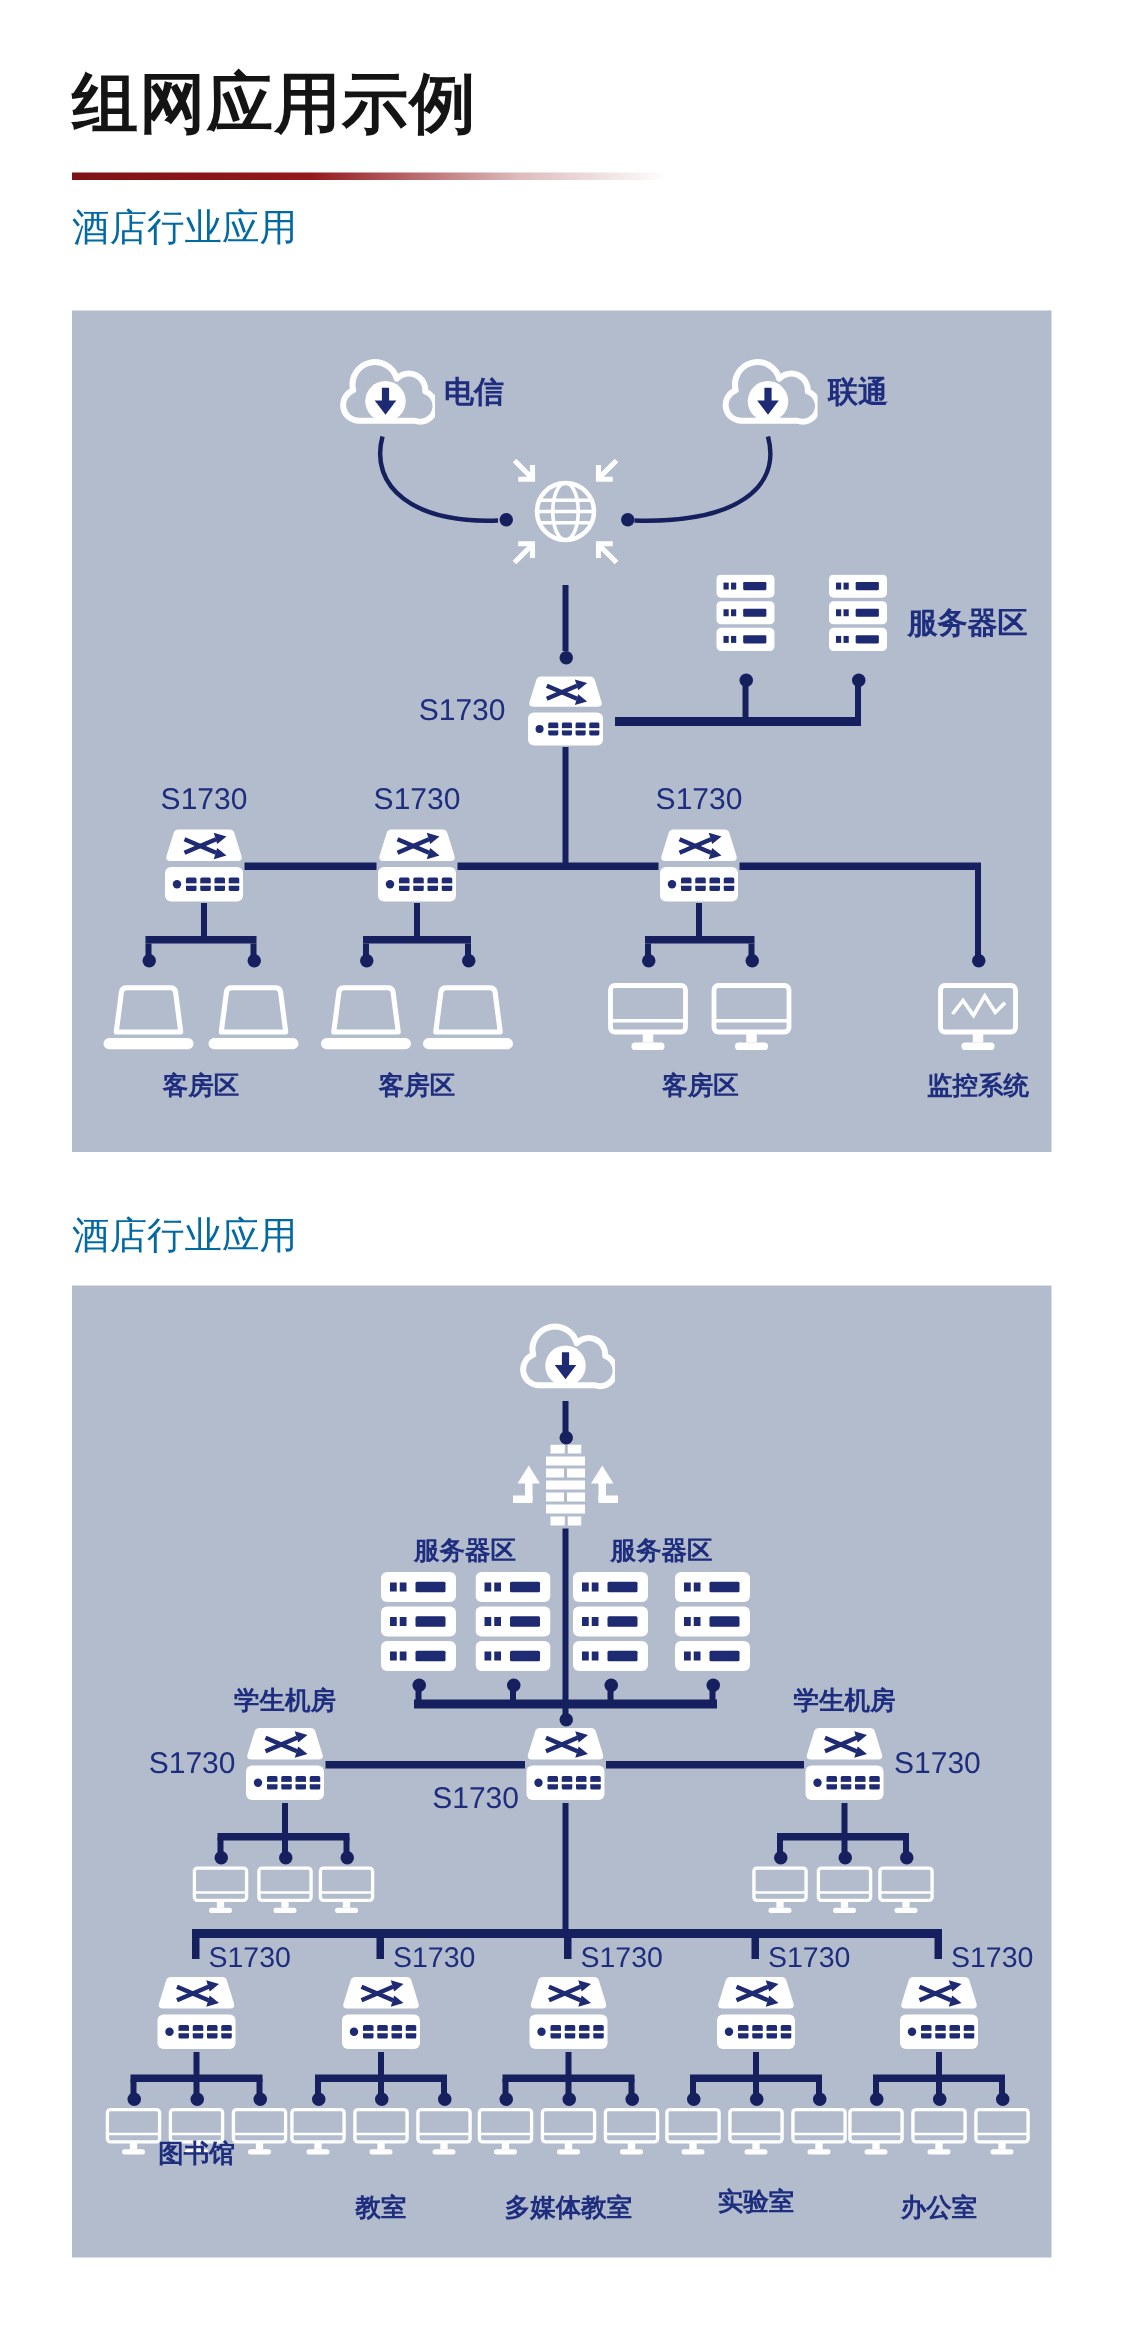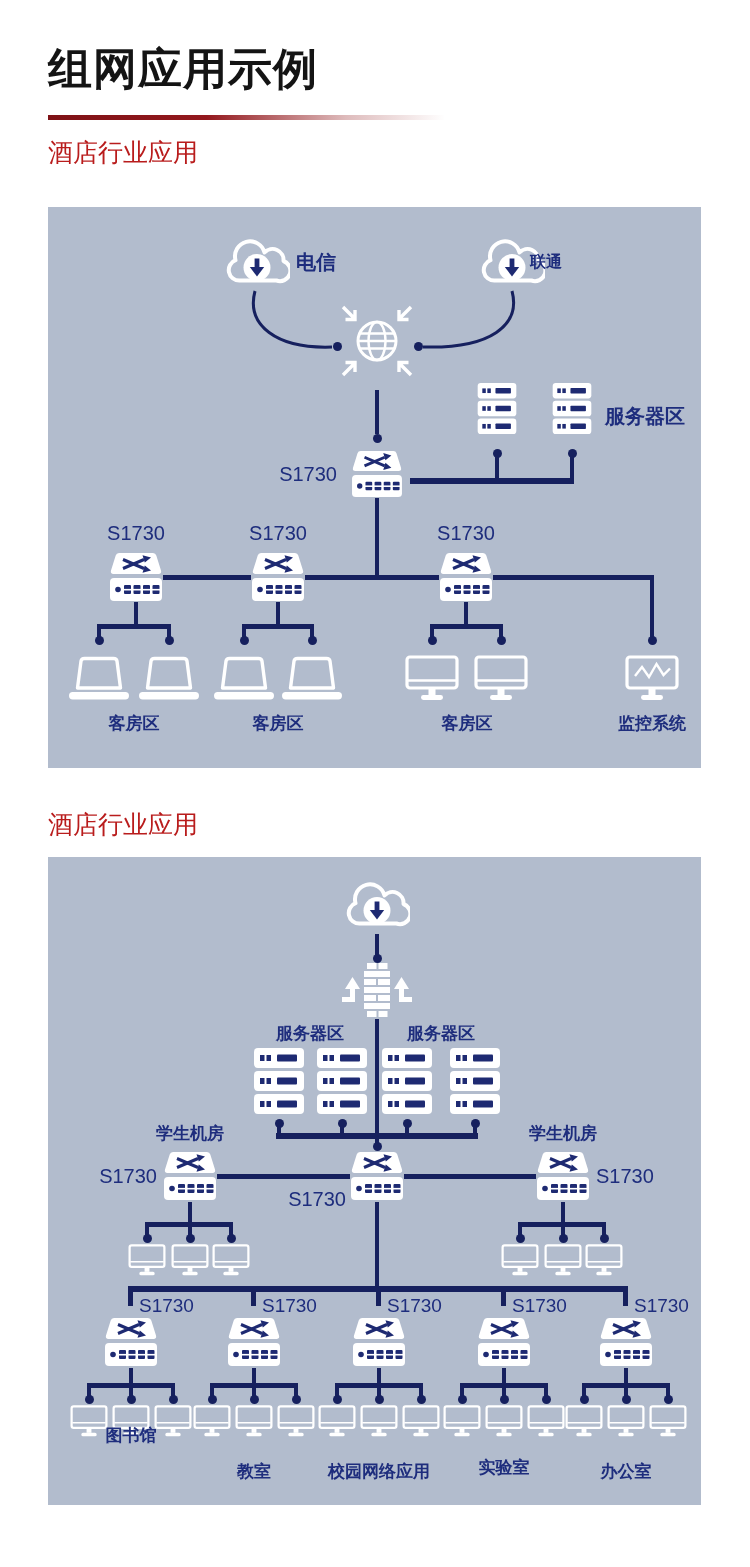--- a/index.html
+++ b/index.html
@@ -9,21 +9,21 @@
   .ln{position:absolute;background:#16205e;}
   .dot{position:absolute;width:9px;height:9px;border-radius:50%;background:#16205e;}
   .ic{position:absolute;display:block;}
   .lbl{position:absolute;color:#1e2d7d;font-weight:bold;font-size:17px;line-height:22px;}
   .s17{position:absolute;color:#1e2d7d;font-weight:400;font-size:20px;line-height:24px;}
   .ctr{text-align:center;}
   .rgt{text-align:right;}
   #title{position:absolute;left:48px;top:40px;font-size:44px;font-weight:700;color:#141414;letter-spacing:1px;}
   .rule{position:absolute;left:48px;top:115px;width:397px;height:5px;
         background:linear-gradient(to right,#7e1216 0%,#93181d 40%,rgba(160,60,62,0.35) 75%,rgba(255,255,255,0) 100%);}
-  .h2{position:absolute;left:48px;font-size:25px;font-weight:400;color:#b91c1c;line-height:32px;}
+  .h2{position:absolute;left:48px;font-size:25px;font-weight:400;color:#0369a1;line-height:32px;}
 </style>
 </head>
 <body>
 
 <svg width="0" height="0" style="position:absolute" aria-hidden="true">
 <defs>
 <symbol id="sw" viewBox="0 0 54 50">
   <path d="M10 1h34q2.6 0 3.3 2.5L52 18.6q.9 3.4-2.6 3.4H4.6q-3.5 0-2.6-3.4L6.7 3.5Q7.4 1 10 1z" fill="#fff"></path>
   <g stroke="#1e2a72" stroke-width="3" fill="none">
     <path d="M14 16.5 L35 7.5"></path>
@@ -133,21 +133,21 @@
     <path d="M464 84 C473 118 443 142 375 140" stroke="#16205e" stroke-width="3" fill="none"></path>
   </svg>
 
   <svg class="ic" style="left:176px;top:30px" width="66" height="52">
       <use href="#cloud"></use>
     </svg>
   <div class="lbl" style="left:248px;top:42px;font-size:20px;line-height:26px">电信</div>
   <svg class="ic" style="left:431px;top:30px" width="66" height="52">
       <use href="#cloud"></use>
     </svg>
-  <div class="lbl" style="left:482px;top:42px;font-size:16px;line-height:26px">联通</div>
+  <div class="lbl" style="left:504px;top:42px;font-size:20px;line-height:26px">联通</div>
 
   <svg class="ic" style="left:287px;top:92px" width="84" height="84">
       <use href="#globe"></use>
     </svg>
   <div class="dot" style="left:284.5px;top:134.5px"></div>
   <div class="dot" style="left:365.5px;top:134.5px"></div>
 
   <div class="ln" style="left:327px;top:183px;width:4px;height:44px"></div>
   <div class="dot" style="left:324.5px;top:226.5px"></div>
 
@@ -409,21 +409,21 @@
   <div class="dot" style="left:368.5px;top:537.5px"></div>
   <svg class="ic" style="left:270px;top:548px" width="38" height="32">
       <use href="#mon"></use>
     </svg>
   <svg class="ic" style="left:312px;top:548px" width="38" height="32">
       <use href="#mon"></use>
     </svg>
   <svg class="ic" style="left:354px;top:548px" width="38" height="32">
       <use href="#mon"></use>
     </svg>
-  <div class="lbl ctr" style="left:261px;top:604px;width:140px">校园网络应用</div>
+  <div class="lbl ctr" style="left:261px;top:604px;width:140px">多媒体教室</div>
 
   <div class="ln" style="left:454px;top:511px;width:4px;height:17px"></div>
   <div class="ln" style="left:412px;top:526px;width:88px;height:5px"></div>
   <div class="ln" style="left:412px;top:529px;width:4px;height:10px"></div>
   <div class="ln" style="left:454px;top:529px;width:4px;height:10px"></div>
   <div class="ln" style="left:496px;top:529px;width:4px;height:10px"></div>
   <div class="dot" style="left:409.5px;top:537.5px"></div>
   <div class="dot" style="left:451.5px;top:537.5px"></div>
   <div class="dot" style="left:493.5px;top:537.5px"></div>
   <svg class="ic" style="left:395px;top:548px" width="38" height="32">

